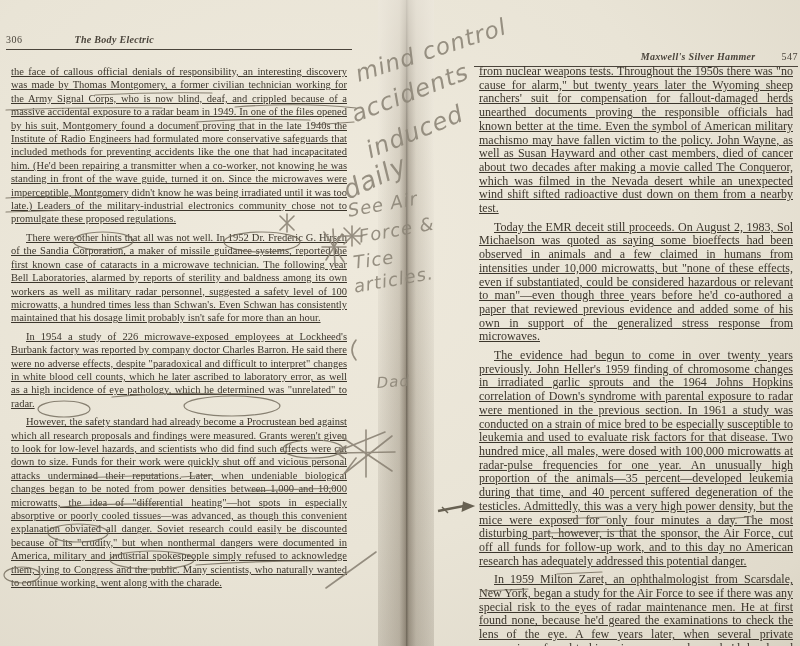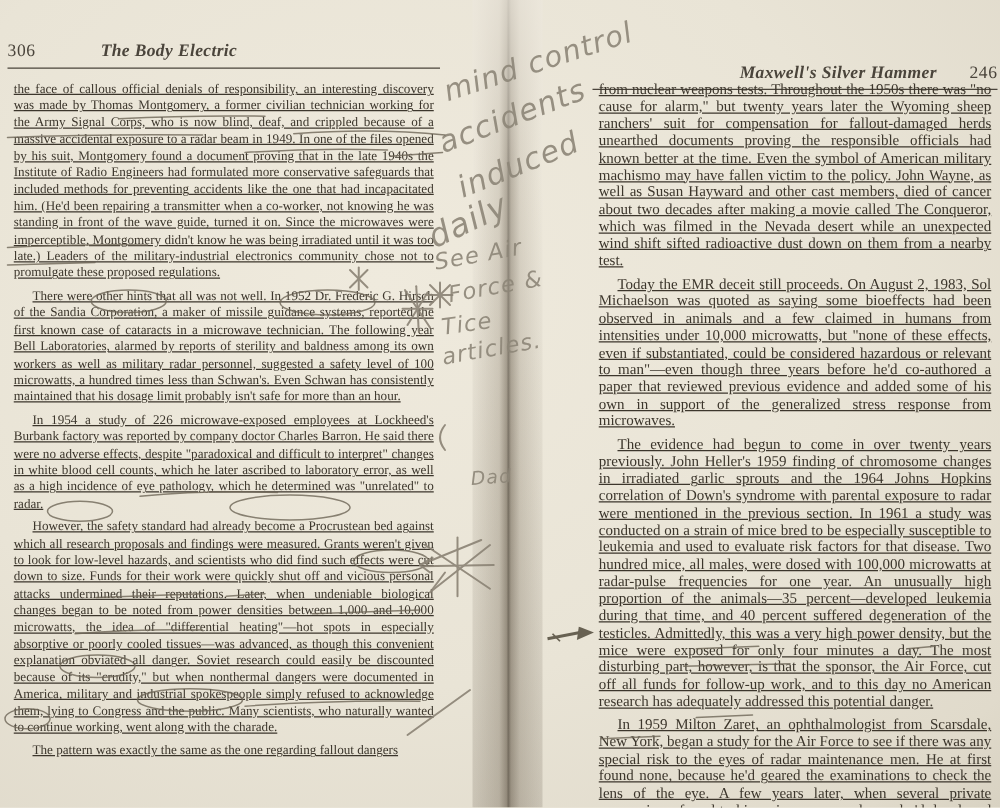--- a/index.html
+++ b/index.html
@@ -27,21 +27,21 @@
   .gutter-fade{
     position:absolute;left:378px;top:0;width:56px;height:646px;
     background:linear-gradient(to bottom, rgba(236,231,220,.75) 0%, rgba(236,231,220,.25) 22%, rgba(120,110,95,.10) 60%, rgba(110,100,86,.22) 100%);
   }
   .page{position:absolute;top:0;color:#3c362c;}
   .page-left{left:6px;width:346px;}
   .page-right{left:474px;width:324px;}
   .runhead{
     position:absolute;left:0;right:0;display:flex;align-items:baseline;
     border-bottom:1.6px solid #4a443b;padding-bottom:4px;
-    font-size:14px;color:#4a443b;
+    font-size:10px;color:#4a443b;
   }
   .page-left .runhead{top:34px;}
   .page-right .runhead{top:51px;justify-content:flex-end;}
   .runhead .pagenum{font-style:normal;letter-spacing:.5px;}
   .runhead .title{font-style:italic;font-weight:bold;letter-spacing:.3px;}
   .page-left .runhead .title{margin-left:52px;}
   .page-right .runhead .title{margin-right:26px;}
   .bodytext{position:absolute;left:0;right:0;top:60px;}
   .bodytext p{
     margin:5px;text-align:justify;color:#3c362c;text-decoration:underline;
@@ -77,28 +77,27 @@
   <section class="page page-left">
     <div class="runhead">
       <span class="pagenum">306</span>
       <span class="title">The Body Electric</span>
     </div>
     <div class="bodytext">
       <p>the face of callous official denials of responsibility, an interesting discovery was made by Thomas Montgomery, a former civilian technician working for the Army Signal Corps, who is now blind, deaf, and crippled because of a massive accidental exposure to a radar beam in 1949. In one of the files opened by his suit, Montgomery found a document proving that in the late 1940s the Institute of Radio Engineers had formulated more conservative safeguards that included methods for preventing accidents like the one that had incapacitated him. (He'd been repairing a transmitter when a co-worker, not knowing he was standing in front of the wave guide, turned it on. Since the microwaves were imperceptible, Montgomery didn't know he was being irradiated until it was too late.) Leaders of the military-industrial electronics community chose not to promulgate these proposed regulations.</p>
       <p class="ind">There were other hints that all was not well. In 1952 Dr. Frederic G. Hirsch of the Sandia Corporation, a maker of missile guidance systems, reported the first known case of cataracts in a microwave technician. The following year Bell Laboratories, alarmed by reports of sterility and baldness among its own workers as well as military radar personnel, suggested a safety level of 100 microwatts, a hundred times less than Schwan's. Even Schwan has consistently maintained that his dosage limit probably isn't safe for more than an hour.</p>
       <p class="ind">In 1954 a study of 226 microwave-exposed employees at Lockheed's Burbank factory was reported by company doctor Charles Barron. He said there were no adverse effects, despite "paradoxical and difficult to interpret" changes in white blood cell counts, which he later ascribed to laboratory error, as well as a high incidence of eye pathology, which he determined was "unrelated" to radar.</p>
       <p class="ind">However, the safety standard had already become a Procrustean bed against which all research proposals and findings were measured. Grants weren't given to look for low-level hazards, and scientists who did find such effects were cut down to size. Funds for their work were quickly shut off and vicious personal attacks undermined their reputations. Later, when undeniable biological changes began to be noted from power densities between 1,000 and 10,000 microwatts, the idea of "differential heating"—hot spots in especially absorptive or poorly cooled tissues—was advanced, as though this convenient explanation obviated all danger. Soviet research could easily be discounted because of its "crudity," but when nonthermal dangers were documented in America, military and industrial spokespeople simply refused to acknowledge them, lying to Congress and the public. Many scientists, who naturally wanted to continue working, went along with the charade.</p>
-      <p class="ind">The pattern was exactly the same as the one regarding fallout dangers</p>
     </div>
   </section>
 
   <section class="page page-right">
     <div class="runhead">
       <span class="title">Maxwell's Silver Hammer</span>
-      <span class="pagenum">246</span>
+      <span class="pagenum">547</span>
     </div>
     <div class="bodytext">
       <p>from nuclear weapons tests. Throughout the 1950s there was "no cause for alarm," but twenty years later the Wyoming sheep ranchers' suit for compensation for fallout-damaged herds unearthed documents proving the responsible officials had known better at the time. Even the symbol of American military machismo may have fallen victim to the policy. John Wayne, as well as Susan Hayward and other cast members, died of cancer about two decades after making a movie called The Conqueror, which was filmed in the Nevada desert while an unexpected wind shift sifted radioactive dust down on them from a nearby test.</p>
       <p class="ind">Today the EMR deceit still proceeds. On August 2, 1983, Sol Michaelson was quoted as saying some bioeffects had been observed in animals and a few claimed in humans from intensities under 10,000 microwatts, but "none of these effects, even if substantiated, could be considered hazardous or relevant to man"—even though three years before he'd co-authored a paper that reviewed previous evidence and added some of his own in support of the generalized stress response from microwaves.</p>
       <p class="ind">The evidence had begun to come in over twenty years previously. John Heller's 1959 finding of chromosome changes in irradiated garlic sprouts and the 1964 Johns Hopkins correlation of Down's syndrome with parental exposure to radar were mentioned in the previous section. In 1961 a study was conducted on a strain of mice bred to be especially susceptible to leukemia and used to evaluate risk factors for that disease. Two hundred mice, all males, were dosed with 100,000 microwatts at radar-pulse frequencies for one year. An unusually high proportion of the animals—35 percent—developed leukemia during that time, and 40 percent suffered degeneration of the testicles. Admittedly, this was a very high power density, but the mice were exposed for only four minutes a day. The most disturbing part, however, is that the sponsor, the Air Force, cut off all funds for follow-up work, and to this day no American research has adequately addressed this potential danger.</p>
       <p class="ind">In 1959 Milton Zaret, an ophthalmologist from Scarsdale, New York, began a study for the Air Force to see if there was any special risk to the eyes of radar maintenance men. He at first found none, because he'd geared the examinations to check the lens of the eye. A few years later, when several private companies referred to him microwave workers who'd developed cataracts, Zaret saw he'd made a mistake. Because the microwaves penetrated deeply into tissue, cataracts from them had developed behind the lens, in the posterior capsule, or rear part of the elastic membrane surrounding the lens. At this point the Air Force again suddenly lost interest, but Zaret has doggedly pursued the matter in his own practice. Although military and industry people still deny</p>
     </div>
   </section>
 
   <span class="hw" id="hw1">mind control</span>

